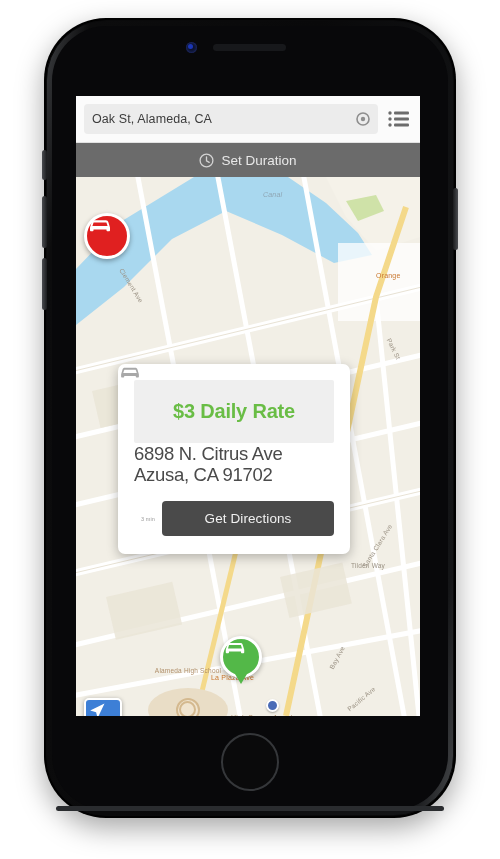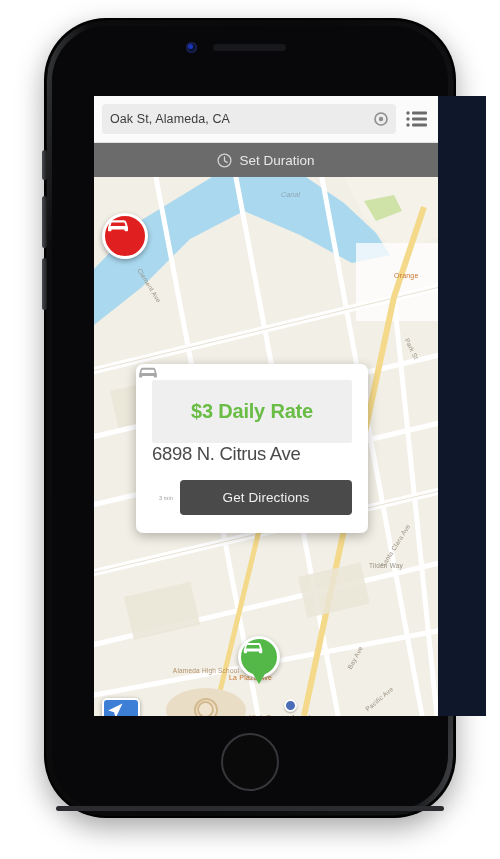--- a/index.html
+++ b/index.html
@@ -50,22 +50,22 @@
   .camera::after { content:""; position:absolute; left:2px; top:2px; width:5px; height:5px;
     border-radius:50%; background:#1b36b6; }
 
   .home-btn { position:absolute; left:221px; top:733px; width:58px; height:58px;
     border-radius:50%; border:2px solid #35373a; background:#0a0a0b; }
   .bottom-strip { position:absolute; left:56px; top:806px; width:388px; height:5px;
     border-radius:3px; background:#2a2c2f; }
 
   
   .screen {
-    position: absolute; left: 94px; top: 96px;
-    width: 392px; height: 620px;
+    position: absolute; left: 76px; top: 96px;
+    width: 344px; height: 620px;
     background: #0f172a;
     overflow: hidden;
   }
 
   
   .searchbar {
     position:absolute; left:0; top:0; width:344px; height:47px;
     background:#fbfbfb; display:flex; align-items:center; padding:0 6px 0 8px;
     border-bottom:1px solid #e2e2e2;
   }
@@ -302,20 +302,21 @@
           <path d="M18.5 3.5 L4.2 10.6 L10.1 12.2 L11.6 18.1 Z" fill="#ffffff"></path>
         </svg>
       </div>
 
       <div class="info-card">
         <div class="rate-box">
           <span class="rate-text">$3 Daily Rate</span>
         </div>
         <div class="addr">
           <div>6898 N. Citrus Ave</div>
+          <div>Azusa, CA 91702</div>
         </div>
         <div class="card-actions">
           <div class="eta">
             <span>
               <svg width="24" height="16" viewBox="0 0 26 18">
                 <path d="M3 11.5 L4.6 6.2 C5 4.9 5.8 4.2 7.2 4.2 L18.8 4.2 C20.2 4.2 21 4.9 21.4 6.2 L23 11.5 L23 14.2 C23 14.9 22.5 15.3 21.9 15.3 L20.6 15.3 C20 15.3 19.5 14.9 19.5 14.2 L19.5 13.4 L6.5 13.4 L6.5 14.2 C6.5 14.9 6 15.3 5.4 15.3 L4.1 15.3 C3.5 15.3 3 14.9 3 14.2 Z" fill="#a8a8a8"></path>
                 <path d="M6.6 6.4 L19.4 6.4 L20.6 10 L5.4 10 Z" fill="#ffffff"></path>
               </svg>
             </span>
             <span class="eta-min">3 min</span>

